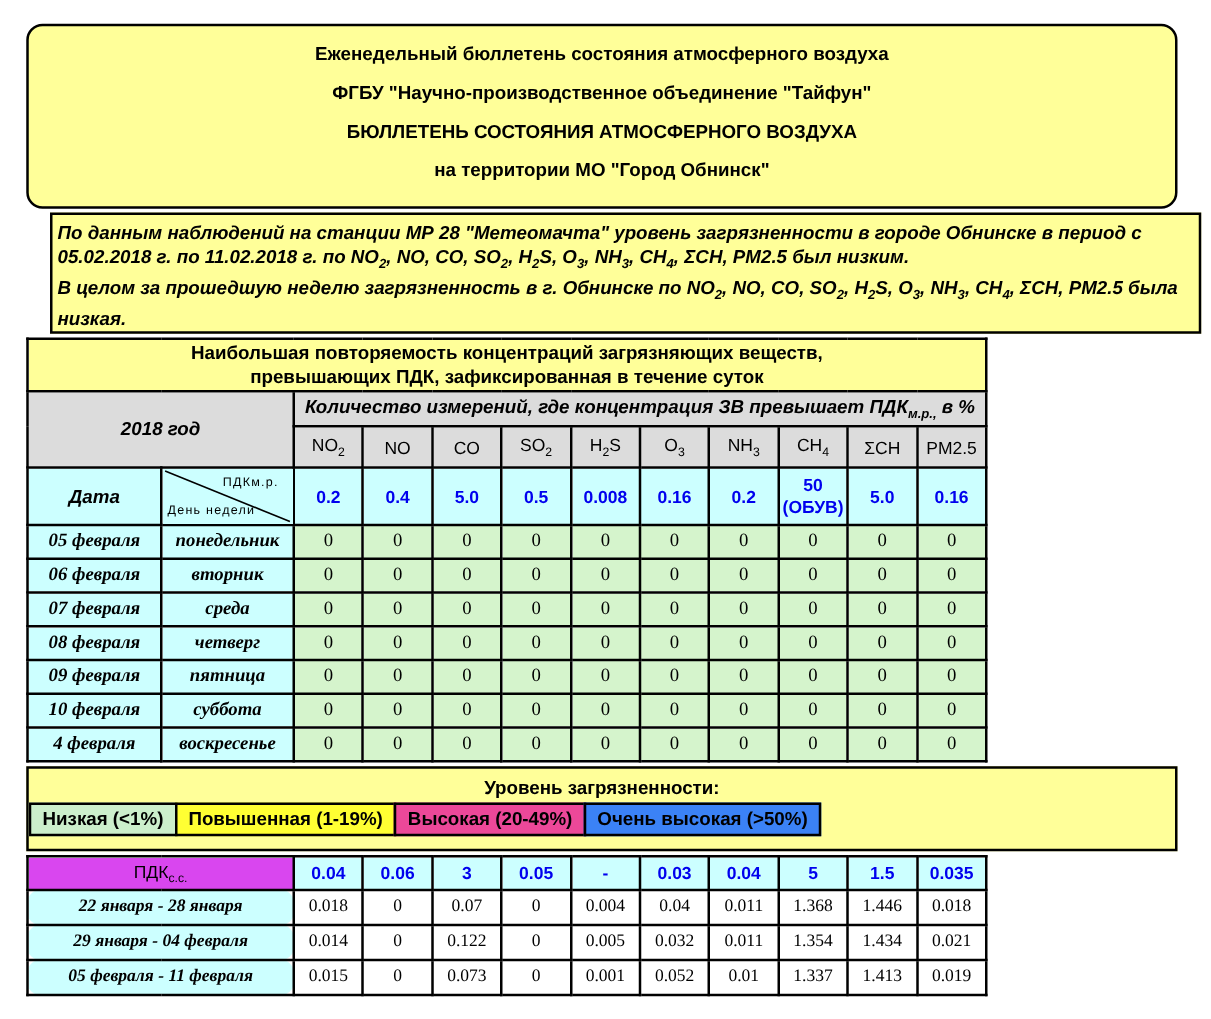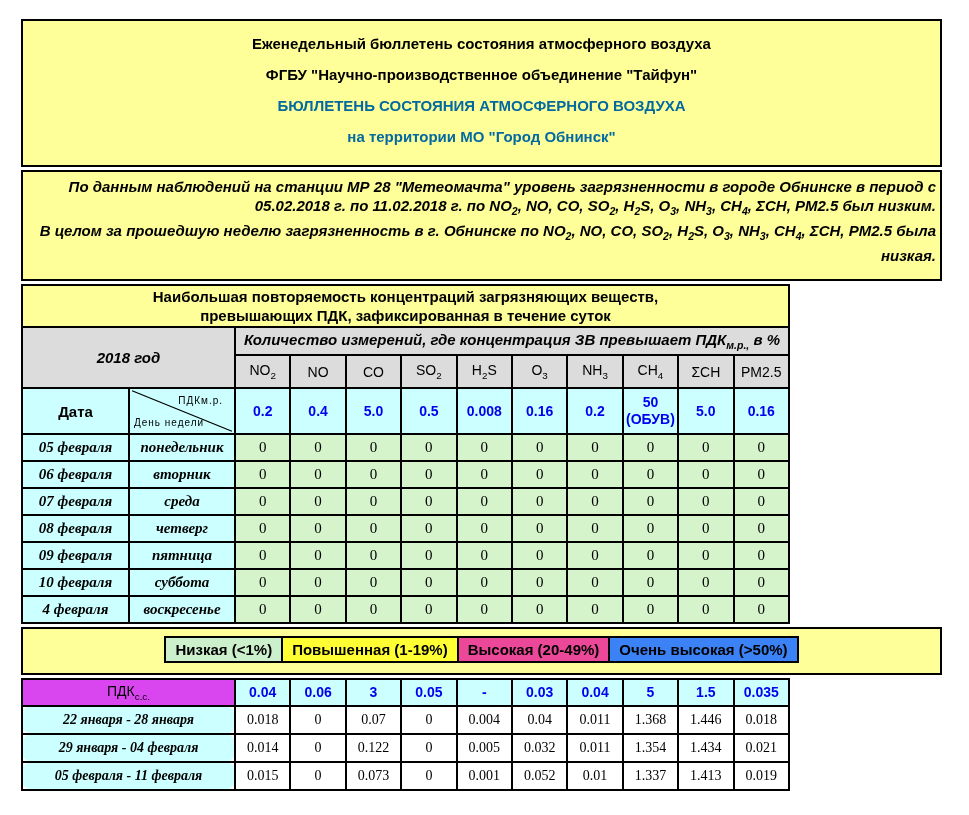--- a/index.html
+++ b/index.html
@@ -1,54 +1,54 @@
 <!DOCTYPE html>
 <html><head>
 <meta charset="utf-8">
 <style>
   html,body { margin:0; padding:0; background:#FFFFFF; }
   body { width:969px; height:815px; font-family:"Liberation Sans",sans-serif; color:#000; }
   .page { box-sizing:border-box; padding:19px 27px 0 21px; }
   .block { box-sizing:border-box; width:921px; border:2px solid #000; background:#FFFF99; margin-bottom:3px; }
 
   
-  .header-block { padding:14px 8px 6px; text-align:center; }
+  .header-block { padding:14px 8px 6px; text-align:center;border-radius:13px; }
   .h-line { font-size:15px; font-weight:bold; margin-bottom:14px; }
-  .h-blue { color:#0369a1; }
-
-  
-  .intro-block { padding:5px 4px 14px; text-align:right; }
+  .h-blue { color:#000000; }
+
+  
+  .intro-block { padding:5px 4px 0; text-align:left;margin-left:19px; }
   .intro-line { font-size:15px; font-weight:bold; font-style:italic; line-height:19px; }
 
   
   table.grid { border-collapse:collapse; table-layout:fixed; width:769px; margin-bottom:3px; background:#FFFFFF; }
   .grid td { border:2px solid #000; text-align:center; vertical-align:middle; padding:0 2px; overflow:hidden; }
   col.c-date { width:107px; } col.c-day { width:106px; }
 
   .ytitle { background:#FFFF99; font-weight:bold; font-size:15px; line-height:19px; height:40px; }
   .gray { background:#DCDCDC; }
   .year-cell { font-weight:bold; font-style:italic; font-size:15px; }
   .measure-cell { font-weight:bold; font-style:italic; font-size:15px; height:26px; }
   .colhead-row td { height:31px; font-size:14px; background:#DCDCDC; }
   .cyan { background:#CCFFFF; }
   .pdk-row td { height:44px; }
-  .date-head { font-weight:bold; font-size:15px; background:#CCFFFF; }
+  .date-head { font-weight:bold; font-size:15px; background:#CCFFFF;font-style:italic; }
   .bluev { color:#0000EE; font-weight:bold; font-size:14px; white-space:pre-line; line-height:17px; }
   .diag-cell { position:relative; background:#CCFFFF; font-size:10px; letter-spacing:1px; }
   .diag-svg { position:absolute; left:0; top:0; width:100%; height:100%; }
   .diag-top { position:absolute; top:6px; right:11px; }
   .diag-bottom { position:absolute; bottom:5px; left:4px; }
   .day-row td { height:25px; }
   .date-cell,.weekday-cell { background:#CCFFFF; font-family:"Liberation Serif",serif; font-weight:bold; font-style:italic; font-size:15px; }
   .green-cell { background:#D5F4CC; font-family:"Liberation Serif",serif; font-size:15px; }
 
   
   .legend-block { padding:7px 0 10px; text-align:center; }
   .legend-title { font-size:15px; font-weight:bold; margin-bottom:3px; }
-  .legend-row { display:flex; justify-content:center; }
+  .legend-row { display:flex; }
   .legend-box { border:2px solid #000; margin-left:-2px; padding:3px 9px; font-size:15px; font-weight:bold; white-space:nowrap; }
   .legend-box.first { margin-left:0; }
 
   
   .avg-title-cell { background:#FFFF99; font-weight:bold; font-size:15px; height:31px; }
   .pdk2-row td { height:25px; }
   .pdk-label-cell { background:#d946ef; font-size:14px; }
   .week-row td { height:26px;border-radius:10px; }
   .period-cell { background:#CCFFFF; font-family:"Liberation Serif",serif; font-weight:bold; font-style:italic; font-size:14px; }
   .avg-val { background:#FFFFFF; font-family:"Liberation Serif",serif; font-size:14px; }
@@ -217,20 +217,21 @@
       <td class="green-cell">0</td>
       <td class="green-cell">0</td>
       <td class="green-cell">0</td>
       <td class="green-cell">0</td>
       <td class="green-cell">0</td>
     </tr>
     </tbody>
   </table>
 
   <div class="block legend-block">
+    <div class="legend-title">Уровень загрязненности:</div>
     <div class="legend-row">
       <span class="legend-box first" style="background-color: rgb(204, 239, 204);">Низкая (&lt;1%)</span>
       <span class="legend-box" style="background-color: rgb(255, 255, 51);">Повышенная (1-19%)</span>
       <span class="legend-box" style="background-color: #ec4899;">Высокая (20-49%)</span>
       <span class="legend-box" style="background-color: #3b82f6;">Очень высокая (&gt;50%)</span>
     </div>
   </div>
 
   <table class="grid">
     <colgroup>

